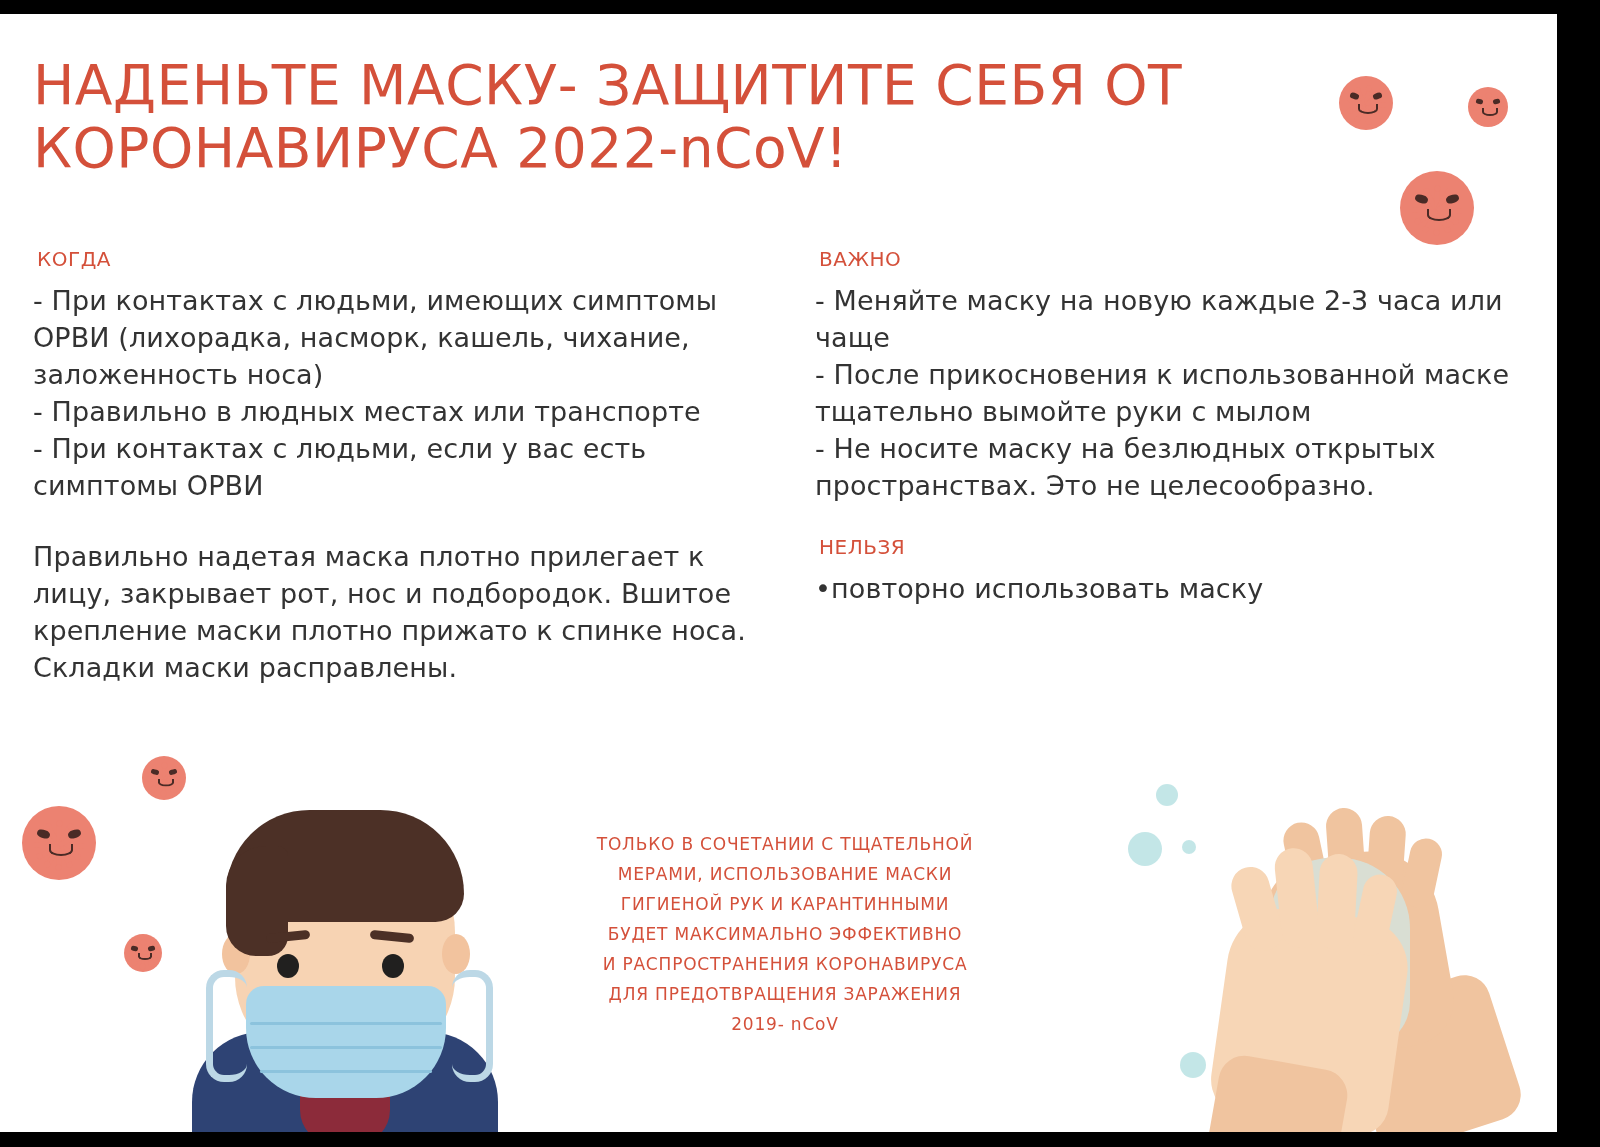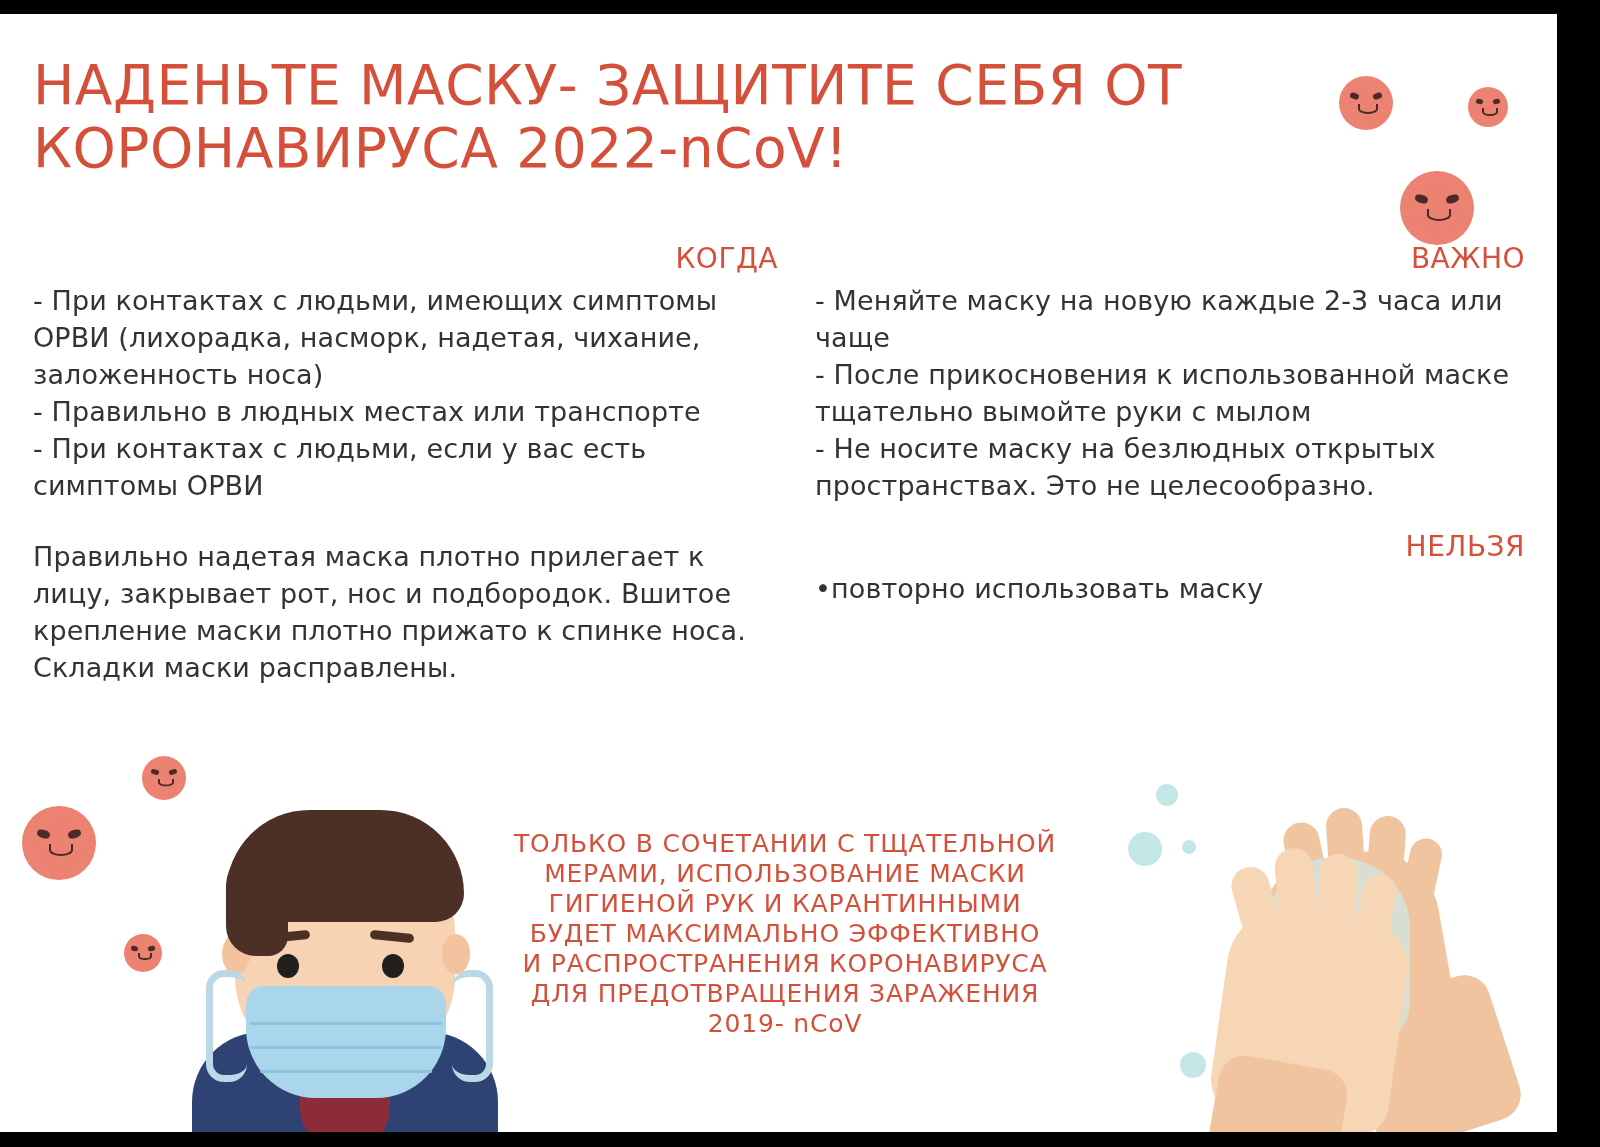--- a/index.html
+++ b/index.html
@@ -40,45 +40,44 @@
   
   .col {
     position: absolute;
     color: #2f2f2f;
   }
   .col-left  { left: 33px;  top: 228px; width: 745px; }
   .col-right { left: 815px; top: 228px; width: 710px; }
 
   .sec-head {
     color: #d4503a;
-    font-size: 28px;
+    font-size: 20px;
     line-height: 34px;
     letter-spacing: 0.5px;
     margin: 0 0 6px 4px;
-    text-align: right;
   }
   .body-text {
     font-size: 27px;
     line-height: 37px;
     margin: 0;
     color: #333;
     letter-spacing: 0.1px;
   }
   .gap { height: 34px; }
   .gap-sm { height: 26px; }
 
   
   .slogan {
     position: absolute;
     left: 505px;
     top: 815px;
     width: 560px;
     text-align: center;
     color: #d4503a;
-    font-size: 25px;
+    font-size: 17px;
     line-height: 30px;
     letter-spacing: 0.8px;
   }
 
   
   .virus { position: absolute; }
   .virus .core {
     position: absolute;
     left: 50%; top: 50%;
     transform: translate(-50%, -50%);
@@ -256,21 +255,21 @@
     <div class="spike" style="width:22px;height:5px;transform:rotate(330deg);"></div>
     <div class="face" style="width:54px;height:34px;">
       <div class="eye" style="left:5px;top:4px;width:13px;height:8px;transform:rotate(18deg);"></div>
       <div class="eye" style="right:5px;top:4px;width:13px;height:8px;transform:rotate(-18deg);"></div>
       <div class="mouth" style="left:17px;top:18px;width:20px;height:10px;"></div>
     </div>
   </div>
 
   <div class="col col-left">
     <div class="sec-head">КОГДА</div>
-    <p class="body-text">- При контактах с людьми, имеющих симптомы ОРВИ (лихорадка, насморк, надетая, чихание, заложенность носа)</p>
+    <p class="body-text">- При контактах с людьми, имеющих симптомы ОРВИ (лихорадка, насморк, кашель, чихание, заложенность носа)</p>
     <p class="body-text">- Правильно в людных местах или транспорте</p>
     <p class="body-text">- При контактах с людьми, если у вас есть симптомы ОРВИ</p>
     <div class="gap"></div>
     <p class="body-text">Правильно надетая маска плотно прилегает к лицу, закрывает рот, нос и подбородок. Вшитое крепление маски плотно прижато к спинке носа.</p>
     <p class="body-text">Складки маски расправлены.</p>
   </div>
 
   <div class="col col-right">
     <div class="sec-head">ВАЖНО</div>
     <p class="body-text">- Меняйте маску на новую каждые 2-3 часа или чаще</p>

